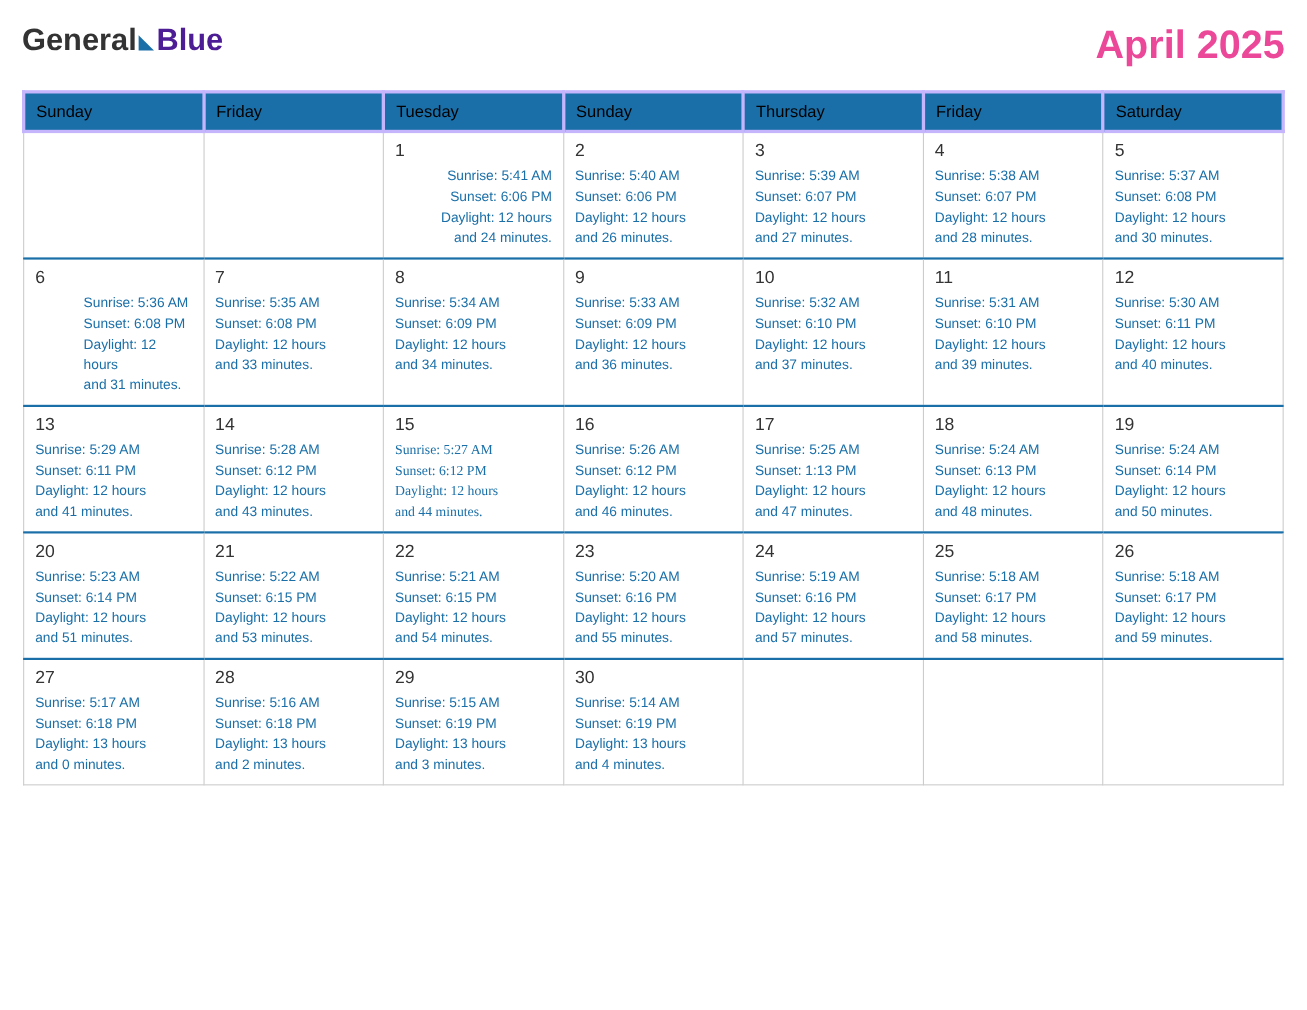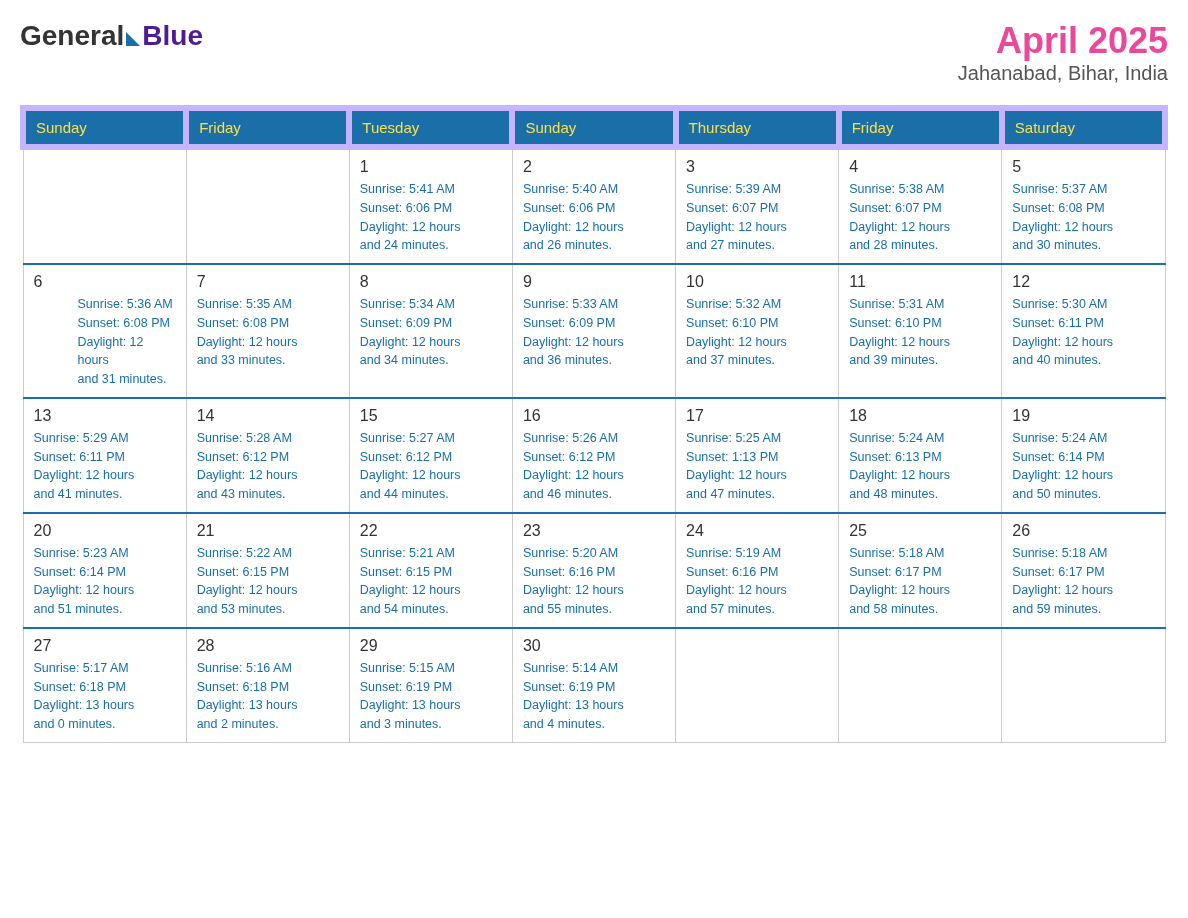--- a/index.html
+++ b/index.html
@@ -61,26 +61,26 @@
     .location-title {
       font-size: 20px;
       color: #555;
     }
     .calendar-table {
       width: 100%;
       border-collapse: collapse;
     }
     .calendar-table thead tr th {
       background-color: #1a6fa8;
-      color: #fde047;
+      color: #000000;
       padding: 8px 10px;
       font-size: 15px;
       font-weight: normal;
       text-align: left;
-      border: 6px solid #c4b5fd;
+      border: 3px solid #c4b5fd;
     }
     .calendar-table tbody tr td {
       vertical-align: top;
       padding: 8px 10px;
       border: 1px solid #ccc;
       border-top: 2px solid #1a6fa8;
       width: calc(100% / 7);
       font-size: 13px;
       color: #333;
       min-height: 100px;
@@ -109,21 +109,20 @@
     <div class="logo-block">
       <div class="logo-line1">
         <span class="logo-text-general">General</span>
         <span class="logo-arrow"></span>
       </div>
       <span class="logo-line2">Blue</span>
     </div>
   </div>
   <div class="title-block">
     <div class="month-title">April 2025</div>
-    <div class="location-title">Jahanabad, Bihar, India</div>
   </div>
 </div>
 
 <table class="calendar-table">
   <thead>
     <tr>
     <th>Sunday</th>
         <th>Friday</th>
         <th>Tuesday</th>
         <th>Sunday</th>
@@ -131,21 +130,21 @@
         <th>Friday</th>
         <th>Saturday</th>
       </tr>
   </thead>
   <tbody id="calendar-body">
   <tr>
         <td class="empty-cell"></td>
         <td class="empty-cell"></td>
         <td>
           <span class="day-number">1</span>
-          <div class="day-info" style="white-space: pre-line;">Sunrise: 5:41 AM
+          <div class="day-info" style="white-space: pre-line; text-align: right;">Sunrise: 5:41 AM
 Sunset: 6:06 PM
 Daylight: 12 hours
 and 24 minutes.</div>
         </td>
         <td>
           <span class="day-number">2</span>
           <div class="day-info" style="white-space: pre-line;">Sunrise: 5:40 AM
 Sunset: 6:06 PM
 Daylight: 12 hours
 and 26 minutes.</div>
@@ -233,21 +232,21 @@
         </td>
         <td>
           <span class="day-number">14</span>
           <div class="day-info" style="white-space: pre-line;">Sunrise: 5:28 AM
 Sunset: 6:12 PM
 Daylight: 12 hours
 and 43 minutes.</div>
         </td>
         <td>
           <span class="day-number">15</span>
-          <div class="day-info" style="white-space: pre-line;">Sunrise: 5:27 AM
+          <div class="day-info" style="white-space: pre-line; font-family: Liberation Serif, serif;">Sunrise: 5:27 AM
 Sunset: 6:12 PM
 Daylight: 12 hours
 and 44 minutes.</div>
         </td>
         <td>
           <span class="day-number">16</span>
           <div class="day-info" style="white-space: pre-line;">Sunrise: 5:26 AM
 Sunset: 6:12 PM
 Daylight: 12 hours
 and 46 minutes.</div>

